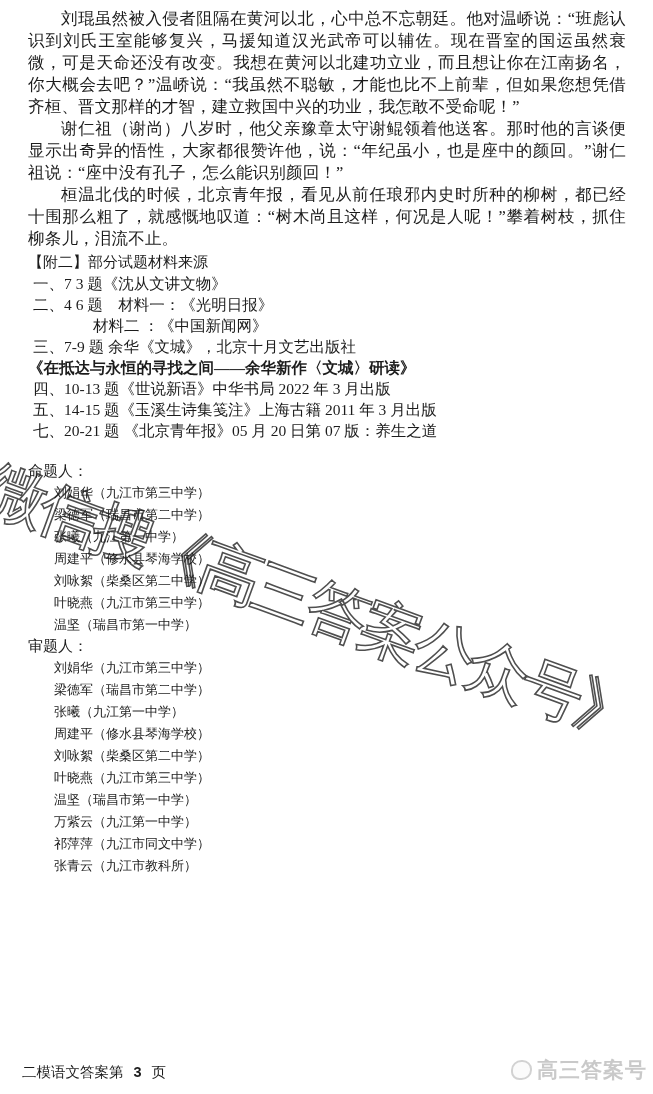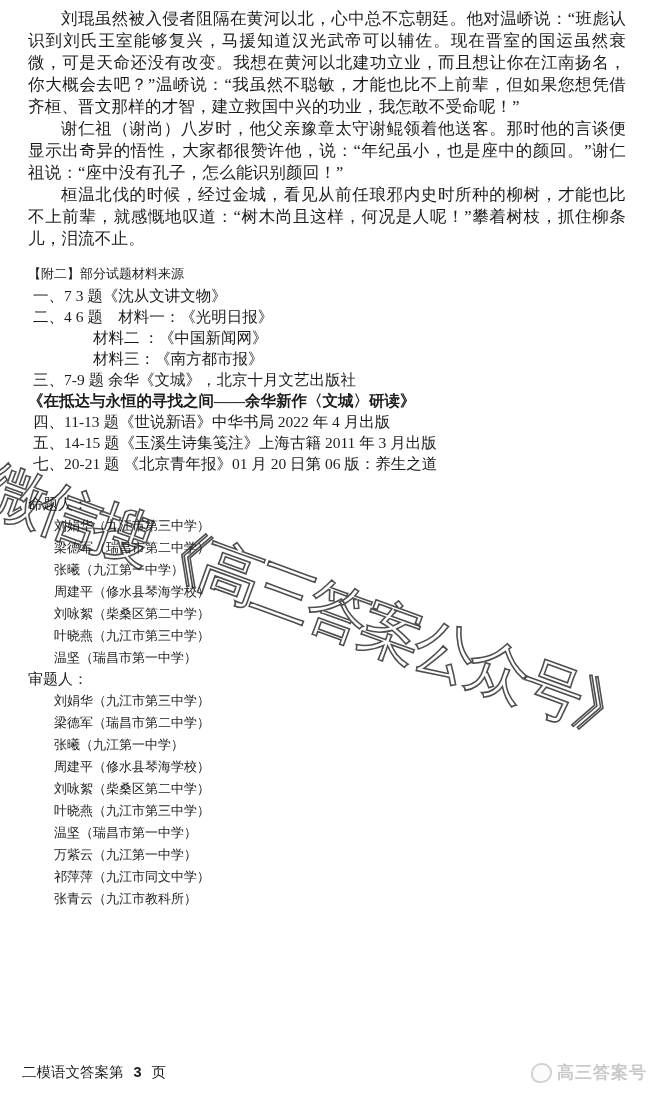--- a/index.html
+++ b/index.html
@@ -3,21 +3,21 @@
 <meta charset="utf-8">
 <style>
   html,body { margin:0; padding:0; background:#e8e8e8; }
   .page {
     position:relative; width:653px; height:1094px; margin:0 auto;
     background:#ffffff; overflow:hidden; color:#1c1c1c;
     font-family:"Liberation Serif","DejaVu Serif",serif;
   }
   .content { padding:8px 27px 0 28px; position:relative; z-index:2; }
   .para { margin:0; font-size:16.5px; line-height:22px; text-align:justify; text-indent:2em; letter-spacing:0.2px; }
-  .appendix-heading { font-size:13px; line-height:22px; margin-top:13px; }
+  .appendix-heading { font-size:15px; line-height:22px; margin-top:1px; }
   .src-line { font-size:15.5px; line-height:21px; padding-left:5px; text-align:justify; }
   .src-line.sub { padding-left:65px; }
   .src-line.flush { padding-left:0;font-weight:bold; }
   .people-label { font-size:15px; line-height:21px; }
   .people-top { margin-top:20px; }
   .names-row { display:flex; padding-left:26px; font-size:13px; line-height:22px; white-space:nowrap;flex-direction:column; }
   .names-row .c1 { width:168px; flex:none; }
   .names-row .c2 { width:167px; flex:none; }
   .names-row .c3 { flex:1; }
   .diag-watermark {
@@ -28,51 +28,50 @@
     opacity:0.9; pointer-events:none;
   }
   .footer {
     position:absolute; left:0; right:0; bottom:12px; z-index:2;
     text-align:left; font-size:14.5px; padding-right:40px;margin-left:22px;
   }
   .footer .page-num { font-weight:bold; margin:0 10px; font-family:"Liberation Sans",sans-serif; }
   .corner-wm {
     position:absolute; right:6px; bottom:10px; z-index:2;
     display:flex; align-items:center; gap:5px;
-    color:#c9c9c9; font-size:17px; font-weight:bold; letter-spacing:1px;
+    color:#c9c9c9; font-size:21px; font-weight:bold; letter-spacing:1px;
   }
   .corner-wm .logo {
     width:17px; height:16px; border:2px solid #d2d2d2; border-radius:50% 45% 50% 40%;
     display:inline-block; background:#fbfbfb;
   }
 </style>
 </head>
 <body>
 
 <div class="page">
 
   <div class="diag-watermark">微信搜《高三答案公众号》</div>
 
   <div class="content">
 
     <p class="para">刘琨虽然被入侵者阻隔在黄河以北，心中总不忘朝廷。他对温峤说：“班彪认识到刘氏王室能够复兴，马援知道汉光武帝可以辅佐。现在晋室的国运虽然衰微，可是天命还没有改变。我想在黄河以北建功立业，而且想让你在江南扬名，你大概会去吧？”温峤说：“我虽然不聪敏，才能也比不上前辈，但如果您想凭借齐桓、晋文那样的才智，建立救国中兴的功业，我怎敢不受命呢！”</p>
     <p class="para">谢仁祖（谢尚）八岁时，他父亲豫章太守谢鲲领着他送客。那时他的言谈便显示出奇异的悟性，大家都很赞许他，说：“年纪虽小，也是座中的颜回。”谢仁祖说：“座中没有孔子，怎么能识别颜回！”</p>
-    <p class="para">桓温北伐的时候，经过金城，看见从前任琅邪内史时所种的柳树，才能也比不上前辈，就感慨地叹道：“树木尚且这样，何况是人呢！”攀着树枝，抓住柳条儿，泪流不止。</p>
+    <p class="para">桓温北伐的时候，北京青年报，看见从前任琅邪内史时所种的柳树，都已经十围那么粗了，就感慨地叹道：“树木尚且这样，何况是人呢！”攀着树枝，抓住柳条儿，泪流不止。</p>
 
     <div class="appendix-heading">【附二】部分试题材料来源</div>
 
     <div class="src-line">一、7 3 题《沈从文讲文物》</div>
     <div class="src-line">二、4 6 题　材料一：《光明日报》</div>
     <div class="src-line sub">材料二 ：《中国新闻网》</div>
-    <div class="src-line sub">材料三：《南方都市报》</div>
     <div class="src-line">三、7-9 题 余华《文城》，北京十月文艺出版社</div>
     <div class="src-line flush">《在抵达与永恒的寻找之间——余华新作〈文城〉研读》</div>
-    <div class="src-line">四、11-13 题《世说新语》中华书局 2022 年 4 月出版</div>
+    <div class="src-line">四、10-13 题《世说新语》中华书局 2022 年 3 月出版</div>
     <div class="src-line">五、14-15 题《玉溪生诗集笺注》上海古籍 2011 年 3 月出版</div>
-    <div class="src-line">七、20-21 题 《北京青年报》01 月 20 日第 06 版：养生之道</div>
+    <div class="src-line">七、20-21 题 《北京青年报》05 月 20 日第 07 版：养生之道</div>
 
     <div class="people-label people-top">命题人：</div>
     <div class="names-row">
       <span class="c1">刘娟华（九江市第三中学）</span>
       <span class="c2">梁德军（瑞昌市第二中学）</span>
       <span class="c3">张曦（九江第一中学）</span>
     </div>
     <div class="names-row">
       <span class="c1">周建平（修水县琴海学校）</span>
       <span class="c2">刘咏絮（柴桑区第二中学）</span>

